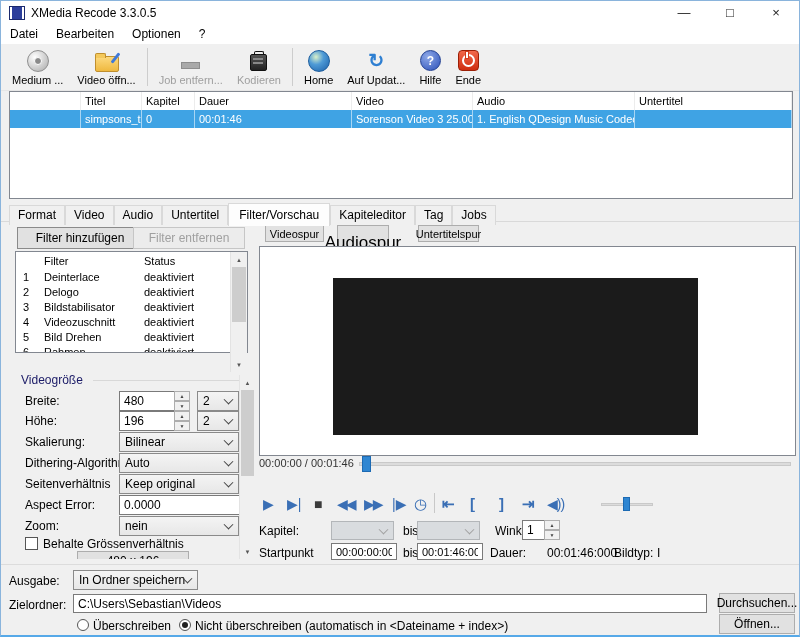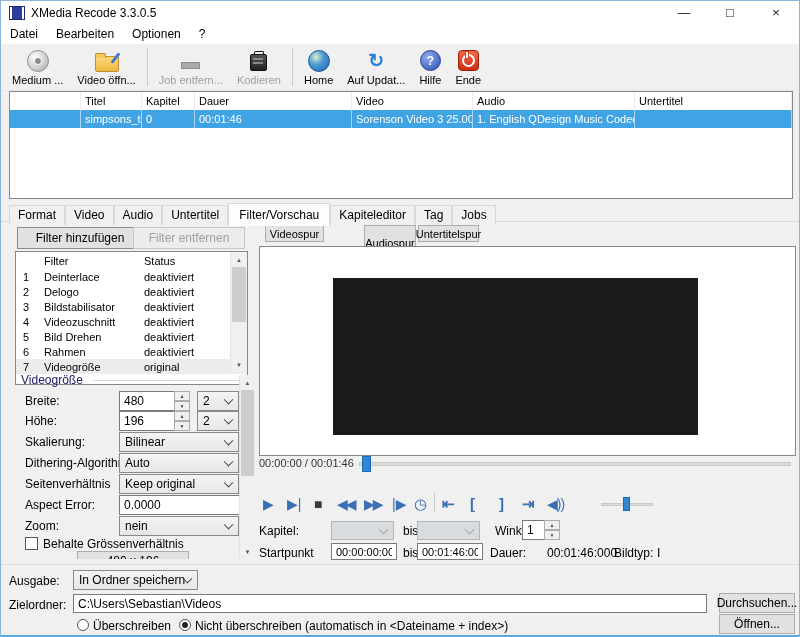--- a/index.html
+++ b/index.html
@@ -67,21 +67,21 @@
   .chev{position:absolute;right:6px;top:50%;width:6px;height:6px;border-right:1px solid #444;border-bottom:1px solid #444;transform:translateY(-70%) rotate(45deg);}
   .combo.disabled{background:#d9dcdf;border-color:#b3b6b9;color:#9a9a9a;}
   .combo.disabled .chev{border-color:#a2a2a2;}
   .tinput{position:absolute;box-sizing:border-box;border:1px solid #7a7a7a;background:#fff;font-size:12px;padding:0 4px;font-family:"Liberation Sans",sans-serif;}
   .tinput.mono11{font-size:11px;text-align:center;}
   .updown{position:absolute;width:16px;box-sizing:border-box;display:flex;flex-direction:column;}
   .ud{flex:1;background:#f0f0f0;border:1px solid #adadad;display:flex;align-items:center;justify-content:center;font-size:5px;color:#444;}
   .label{position:absolute;font-size:12px;white-space:nowrap;}
   .label.small{font-size:11px;}
   
-  .flist{position:absolute;left:14px;top:250px;width:233px;height:134px;background:#fff;border:1px solid #828790;font-size:11px;box-sizing:border-box;overflow:hidden;}
+  .flist{position:absolute;left:14px;top:250px;width:233px;height:102px;background:#fff;border:1px solid #828790;font-size:11px;box-sizing:border-box;overflow:hidden;}
   .frow{display:flex;height:15px;align-items:center;}
   .frow.header{height:17px;}
   .fc0{width:28px;padding-left:7px;box-sizing:border-box;}
   .fc1{width:100px;}
   .fc2{flex:1;}
   .frow.active-row{background:#ececec;}
   .vscroll{position:absolute;box-sizing:border-box;background:#f0f0f0;border-left:1px solid #e3e3e3;display:flex;flex-direction:column;}
   .sarr{height:15px;display:flex;align-items:center;justify-content:center;font-size:6px;color:#555;}
   .sthumb{background:#cdcdcd;margin:0 1px;}
   
@@ -319,21 +319,21 @@
 
     <div class="btn" style="left:62px;top:178px;width:112px;height:20px;position:absolute;">480 x 196</div>
   </div>
   <div class="vscroll" style="left:238px;top:374px;width:16px;height:184px;">
     <div class="sarr">▲</div>
     <div class="sthumb" style="height:86px;"></div>
     <div class="sarr" style="margin-top:auto;">▼</div>
   </div>
 
   <div class="btn" style="left:264px;top:224px;width:59px;height:17px;font-size:11px;">Videospur</div>
-  <div class="btn" style="left:336px;top:224px;width:52px;height:35px;font-size:11px;margin-left:27px;">Audiospur</div>
+  <div class="btn" style="left:336px;top:224px;width:52px;height:35px;font-size:17px;">Audiospur</div>
   <div class="btn" style="left:417px;top:224px;width:61px;height:17px;font-size:11px;">Untertitelspur</div>
 
   <div class="preview">
     <div class="vframe"></div>
   </div>
 
   <div class="label small" style="left:258px;top:456px;color:#333;">00:00:00 / 00:01:46</div>
   <div class="track" style="left:358px;top:461px;width:432px;height:4px;"></div>
   <div class="thumbv" style="left:361px;top:455px;width:9px;height:16px;"></div>
 

